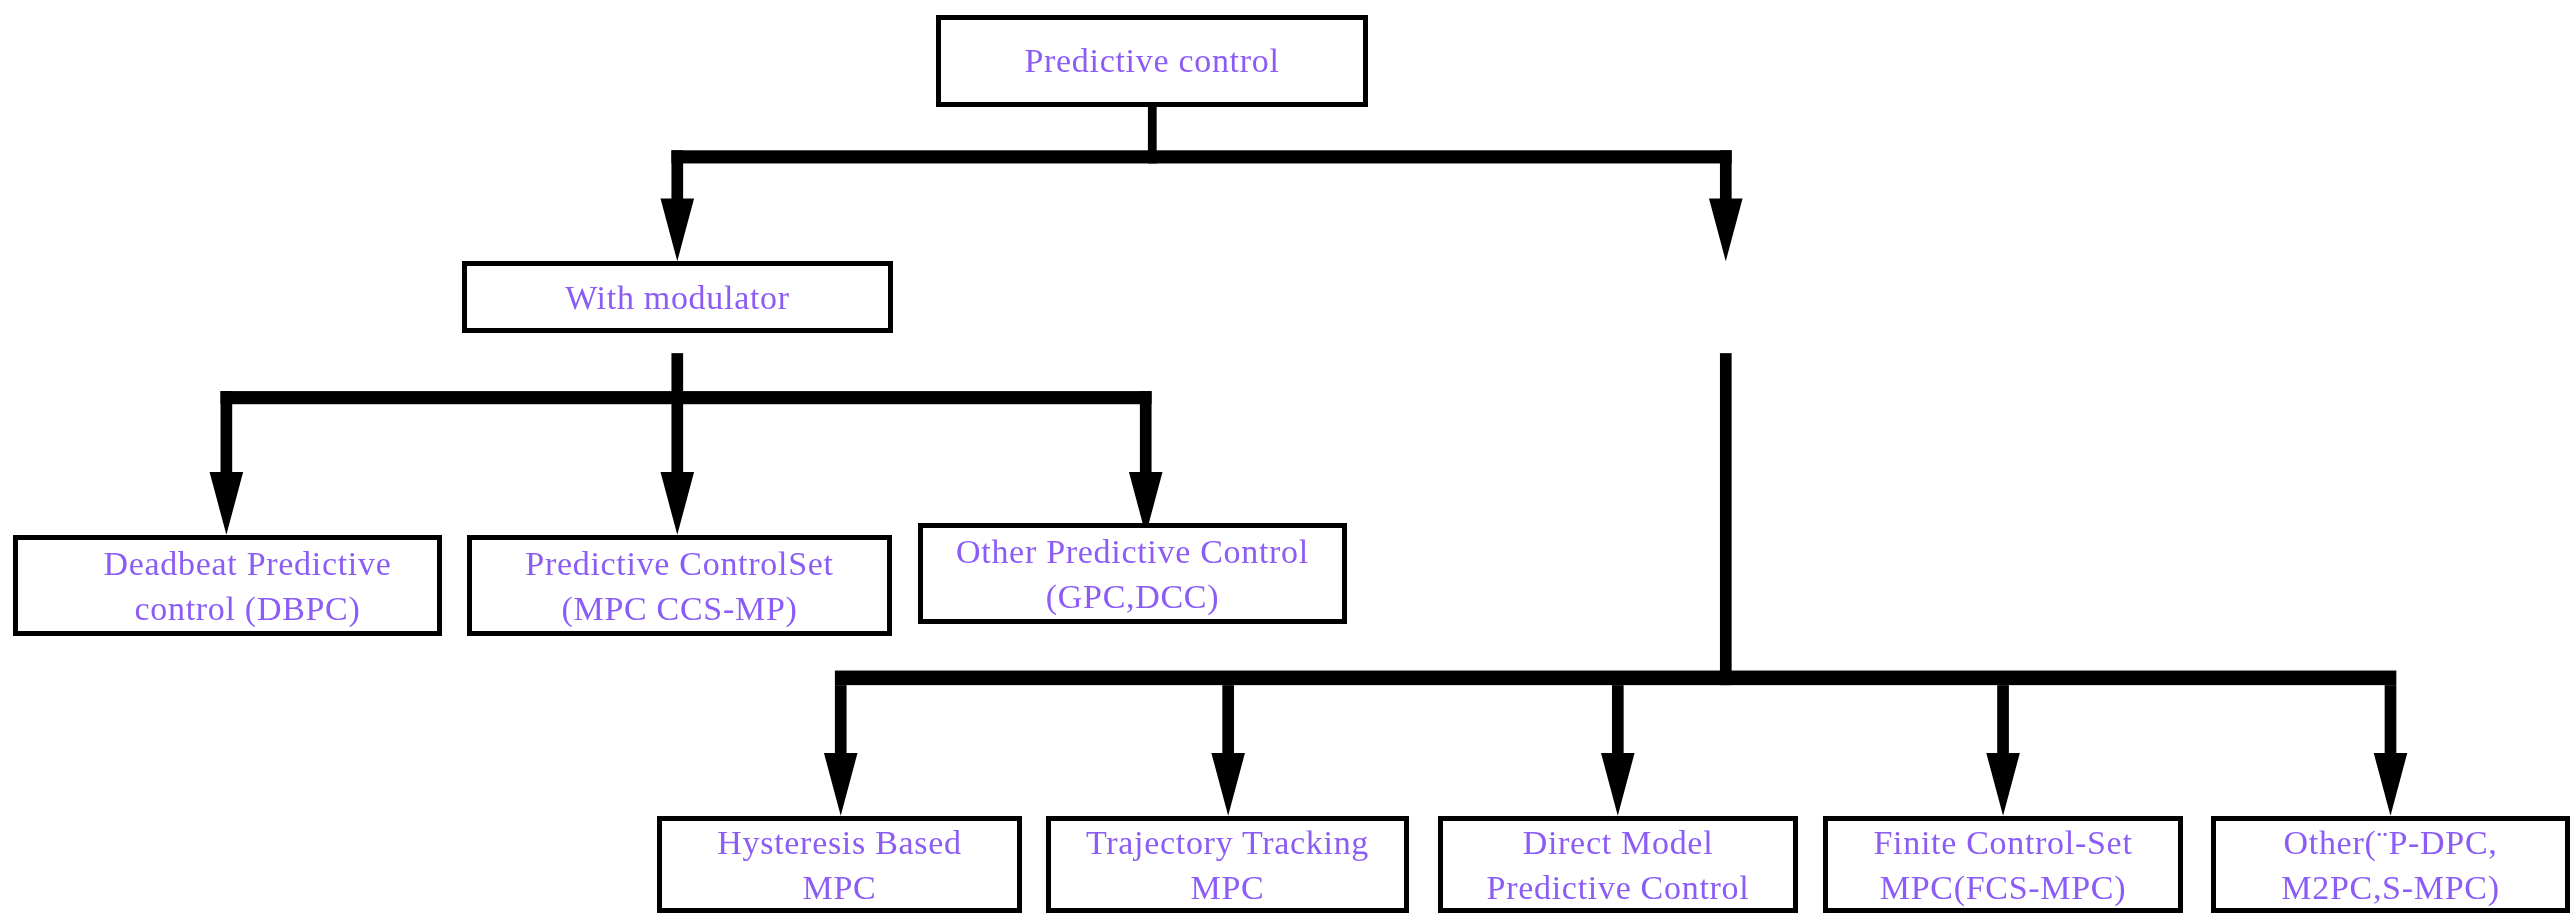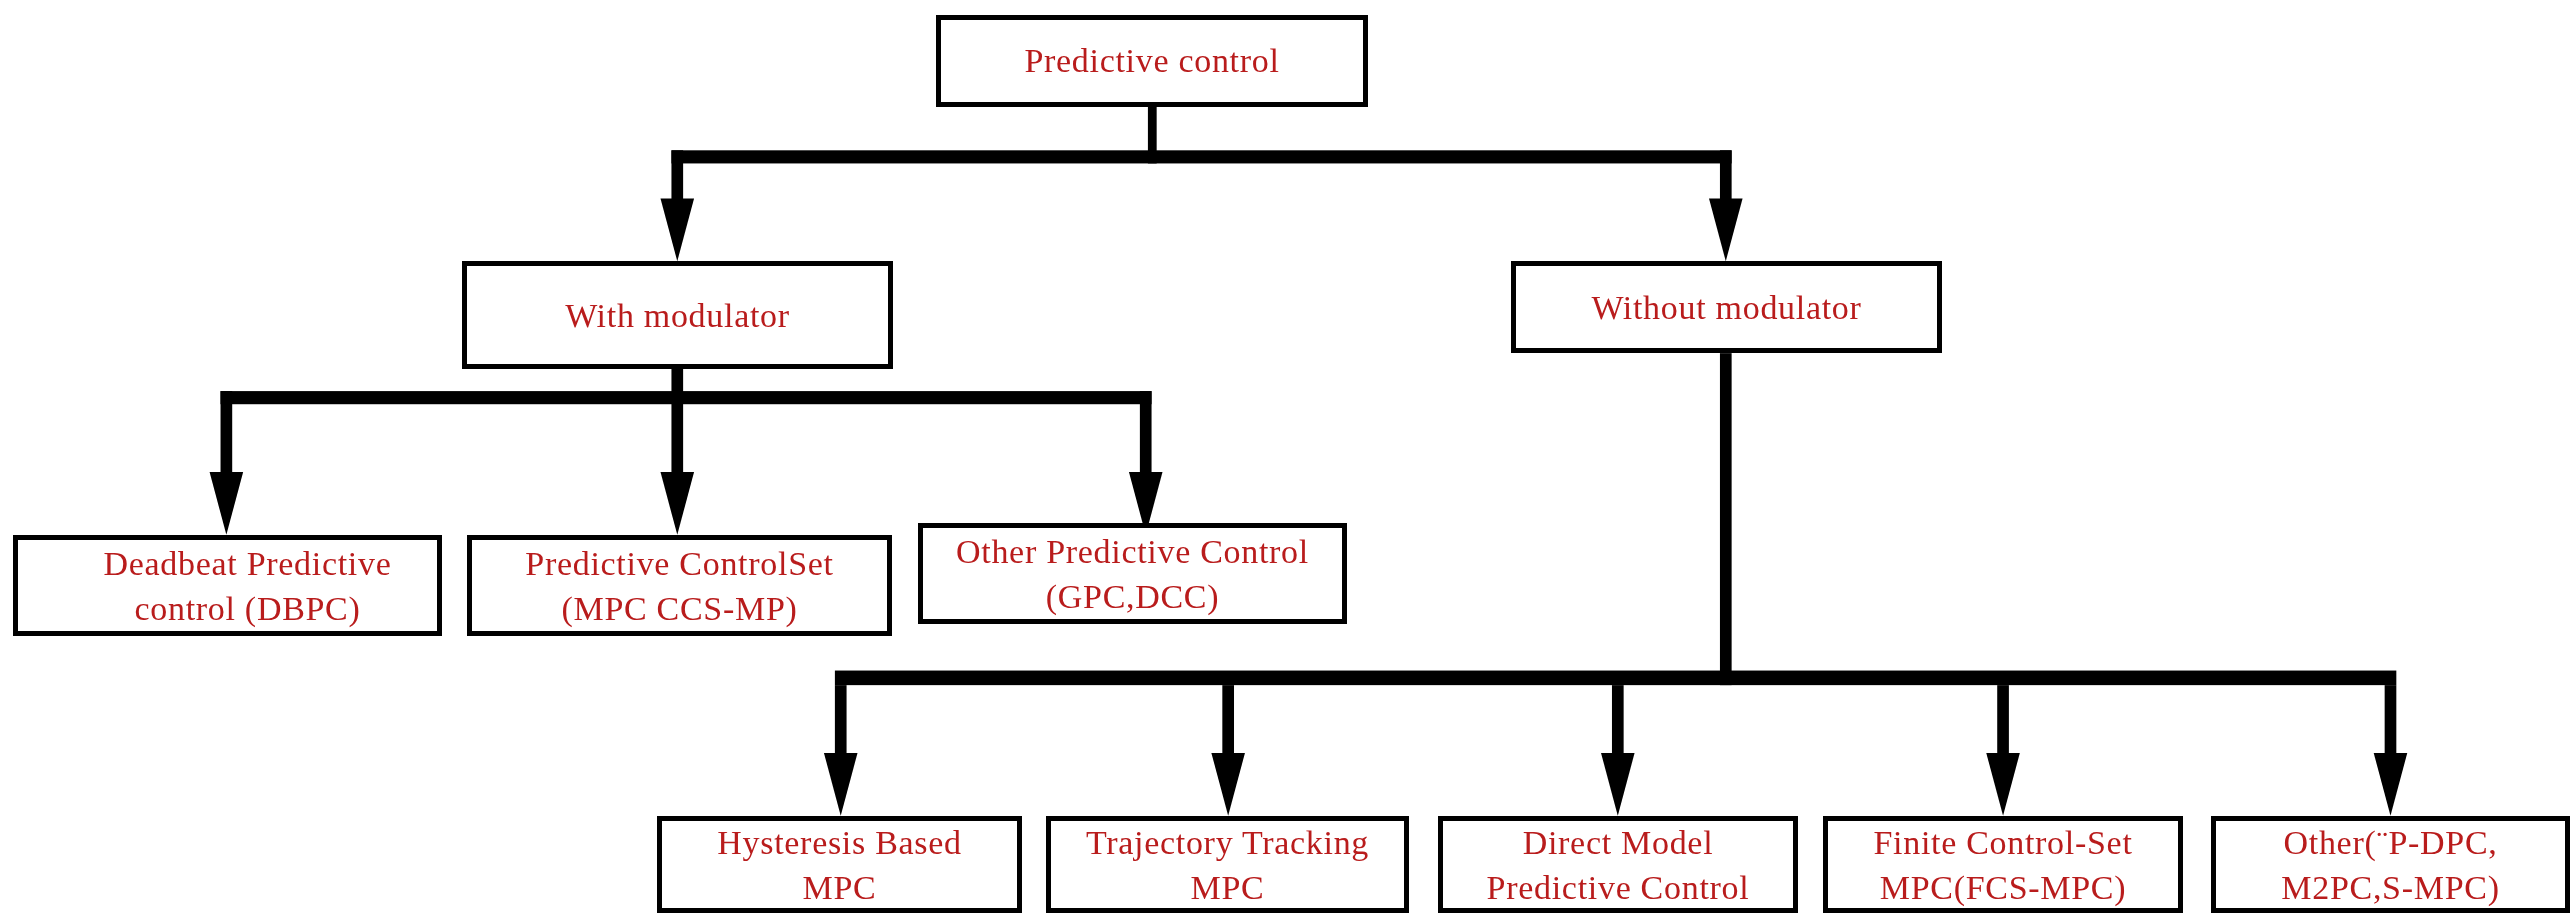--- a/index.html
+++ b/index.html
@@ -25,30 +25,30 @@
   .node {
     position: absolute;
     box-sizing: border-box;
     border: 5.1px solid #000000;
     background: #ffffff;
     display: flex;
     flex-direction: column;
     align-items: center;
     justify-content: center;
     text-align: center;
-    color: #b91c1c;
+    color: #8b5cf6;
     font-size: 34px;
     letter-spacing: 0.7px;
     line-height: 45px;
     white-space: nowrap;
   }
   
   .n-root    { left: 936px; top: 14.6px;  width: 432px; height: 92px; }
   
-  .n-with    { left: 462px;  top: 261px; width: 431px; height: 108px; }
+  .n-with    { left: 462px;  top: 261px; width: 431px; height: 72px; }
   .n-without { left: 1511px; top: 261px; width: 431px; height: 92px; }
   
   .n-dbpc    { left: 13px;   top: 535px; width: 429px; height: 101px; padding-left: 40px; }
   .n-ccs     { left: 467px;  top: 535px; width: 425px; height: 101px; }
   .n-opc     { left: 918px; top: 523px; width: 429px; height: 101px; }
   
   .n-hyst    { left: 657px;  top: 816px; width: 365px; height: 97px; }
   .n-traj    { left: 1046px; top: 816px; width: 363px; height: 97px; }
   .n-dmpc    { left: 1438px; top: 816px; width: 360px; height: 97px; }
   .n-fcs     { left: 1823px; top: 816px; width: 360px; height: 97px; }
@@ -105,23 +105,20 @@
     </g>
   </svg>
 
   <div class="node n-root">
     <span>Predictive control</span>
   </div>
 
   <div class="node n-with">
     <span>With modulator</span>
   </div>
-  <div class="node n-without">
-    <span>Without modulator</span>
-  </div>
 
   <div class="node n-dbpc">
     <span>Deadbeat Predictive</span>
     <span>control (DBPC)</span>
   </div>
   <div class="node n-ccs">
     <span>Predictive ControlSet</span>
     <span>(MPC CCS-MP)</span>
   </div>
   <div class="node n-opc">

